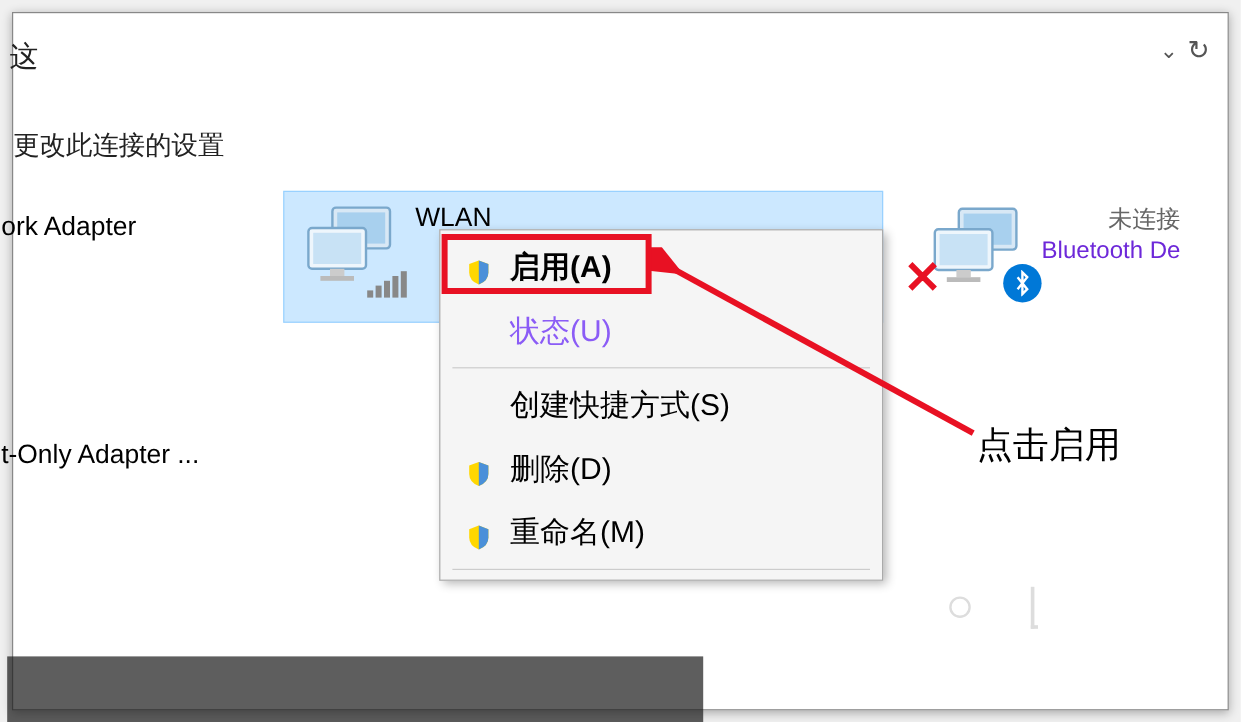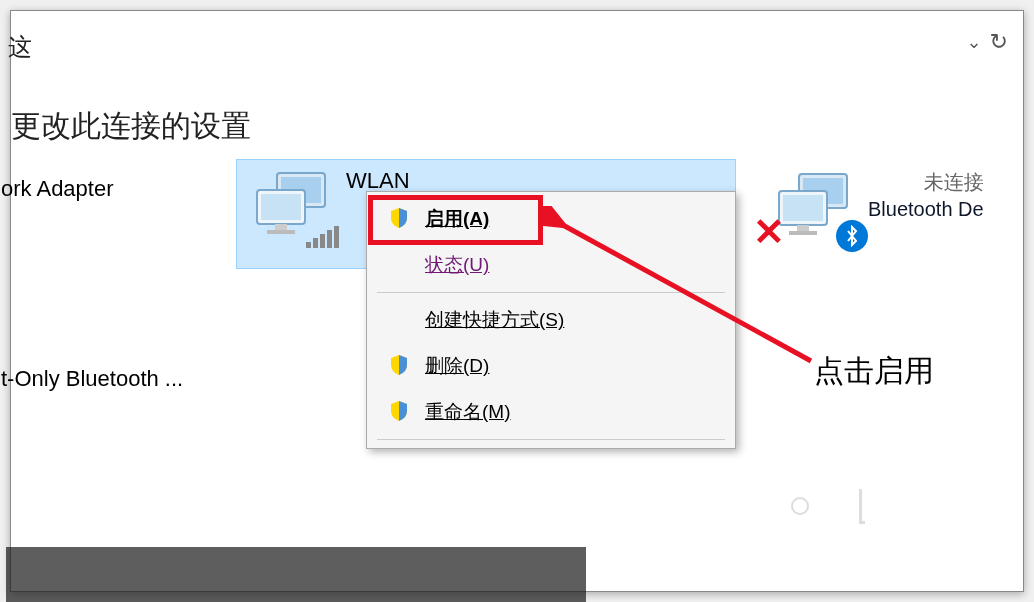--- a/index.html
+++ b/index.html
@@ -36,21 +36,21 @@
     }
     .refresh-btn {
       font-size: 22px;
       color: #555;
       cursor: pointer;
     }
     .section-label {
       position: absolute;
       left: 0px;
       top: 95px;
-      font-size: 30px;
+      font-size: 22px;
       color: #222;
     }
     .adapter {
       position: absolute;
       display: flex;
       gap: 12px;
     }
     .adapter.ork {
       left: -10px;
       top: 165px;
@@ -126,46 +126,45 @@
     }
     .adapter-name {
       color: #000;
     }
     .adapter-status {
       color: #666;
       font-size: 20px;
       text-align: right;
     }
     .adapter-device {
-      color: #0f172a;
+      color: #6d28d9;
       font-size: 20px;
     }
     .context-menu {
       position: absolute;
       left: 355px;
       top: 180px;
       width: 370px;
       background: #f5f5f5;
       border: 1px solid #aaa;
       box-shadow: 3px 3px 8px rgba(0,0,0,0.3);
       padding: 4px 0;
       z-index: 10;
     }
     .menu-item {
       display: flex;
-      align-items: flex-start;
+      align-items: flex-end;
       gap: 14px;
       padding: 10px 20px;
-      font-size: 19px;
+      font-size: 25px;
       color: #000;
       cursor: pointer;
-      text-decoration: underline;
     }
     .menu-item.disabled {
-      color: #701a75;
+      color: #8b5cf6;
     }
     .menu-item.highlight {
       font-weight: bold;
     }
     .menu-sep {
       height: 1px;
       background: #ccc;
       margin: 4px 10px;
     }
     .shield-icon {
@@ -305,21 +304,21 @@
       </div>
     </div>
     <div class="adapter-info">
       <span class="adapter-status">未连接</span>
       <span class="adapter-device">Bluetooth De</span>
     </div>
   </div>
 
   <div class="adapter ethernet">
     <div class="adapter-info">
-      <span class="adapter-name">t-Only Bluetooth ...</span>
+      <span class="adapter-name">t-Only Adapter ...</span>
     </div>
   </div>
 
   <div class="context-menu">
     <div class="menu-item highlight">
       <svg class="shield-icon" viewBox="0 0 24 24">
         <path d="M12 2 L20 5 L20 12 Q20 19 12 22 Q4 19 4 12 L4 5 Z" fill="#ffd700"></path>
         <path d="M12 2 L20 5 L20 12 Q20 19 12 22 L12 2 Z" fill="#4a90d9"></path>
       </svg>
       <span>启用(A)</span>

